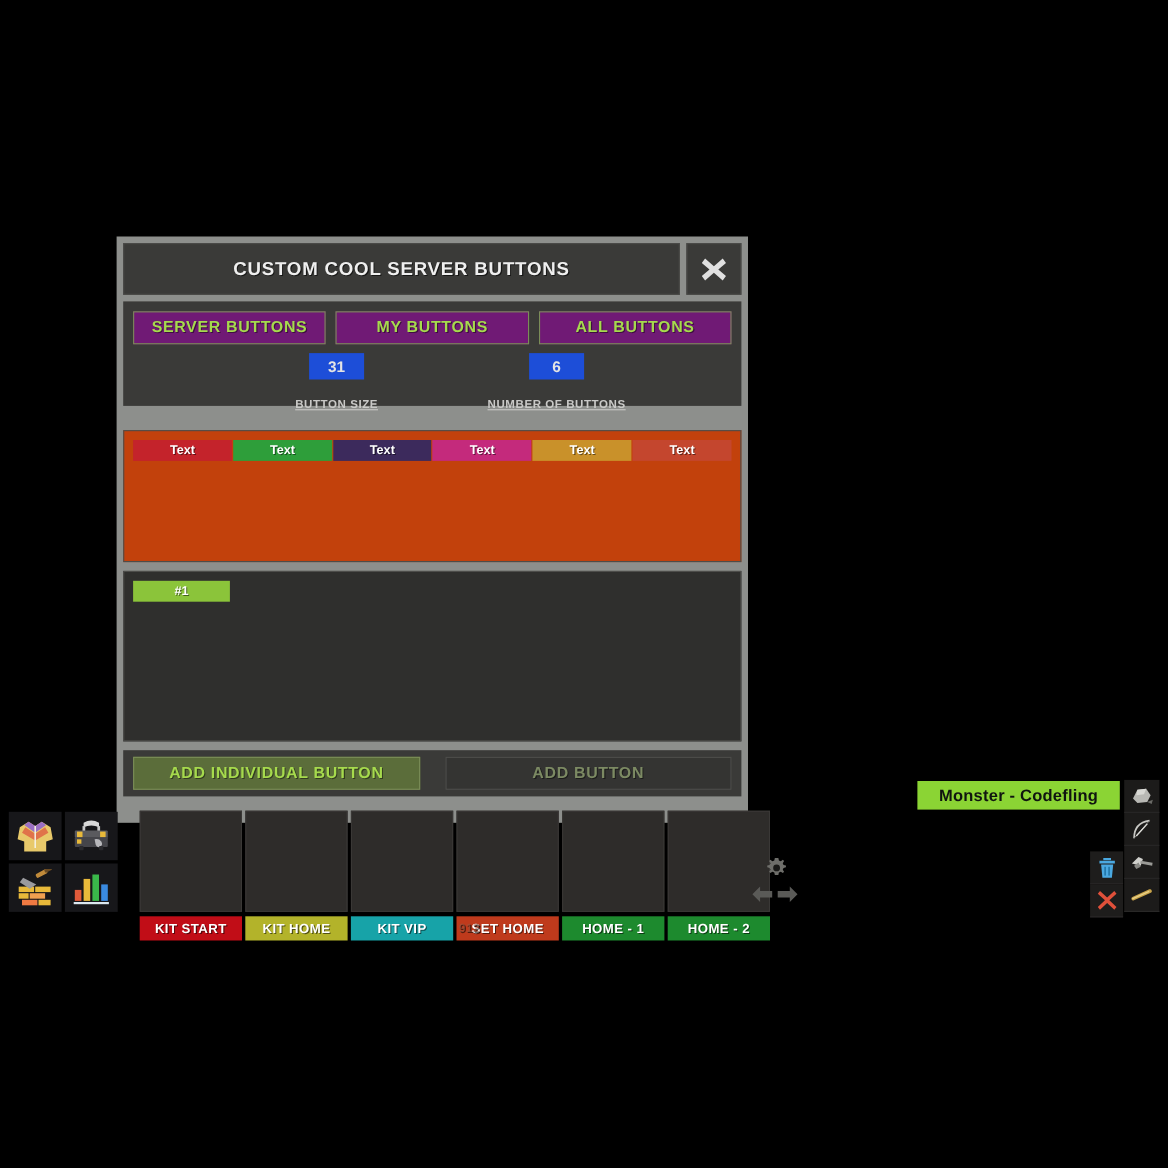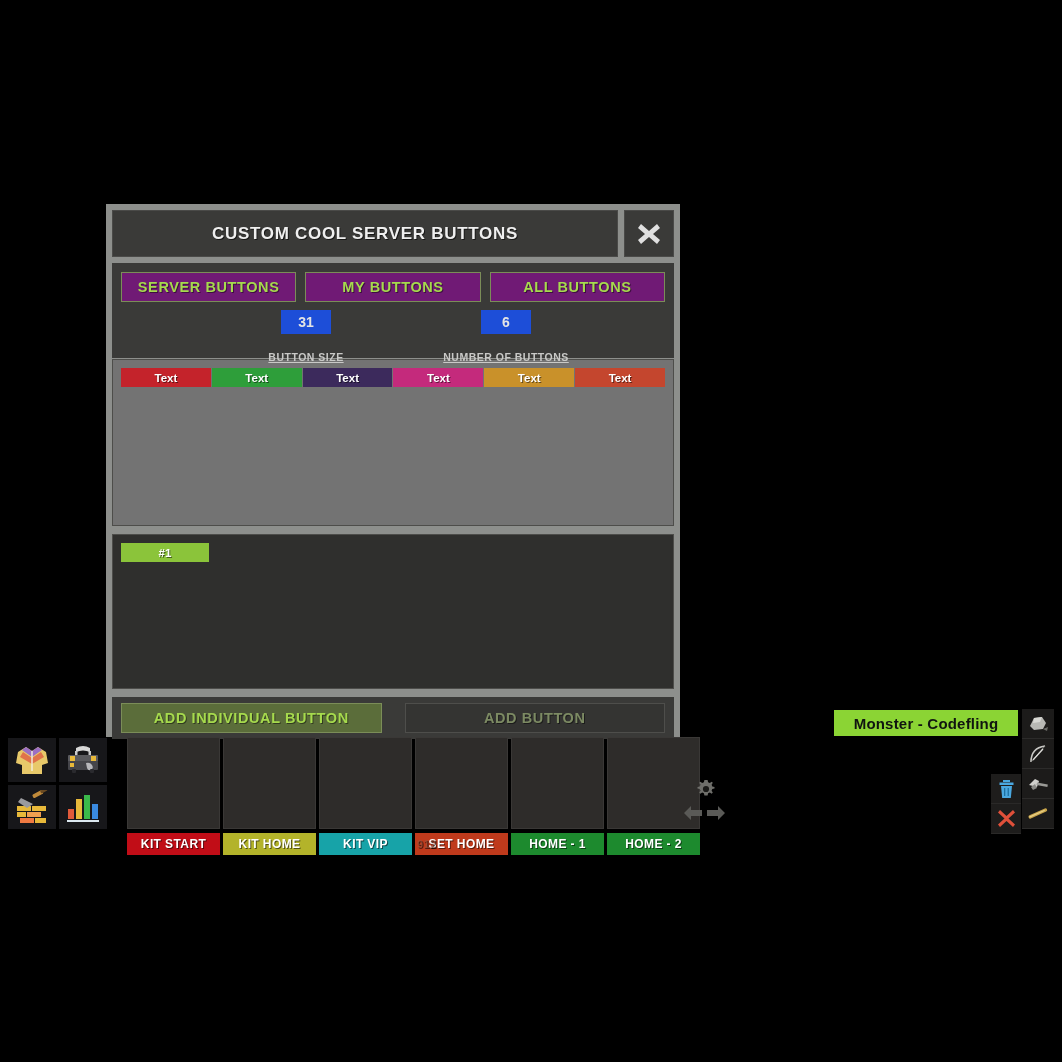--- a/index.html
+++ b/index.html
@@ -13,21 +13,21 @@
     position: relative;
     overflow: hidden;
     font-family: "Liberation Sans", sans-serif;
     -webkit-font-smoothing: antialiased;
   }
 
   
   #dialog {
     position: absolute;
     left: 106px;
-    top: 204px;
+    top: 215px;
     width: 574px;
     height: 533px;
     background: #8d8f8c;
     box-sizing: border-box;
     padding: 6px;
   }
 
   
   #header-row {
     position: relative;
@@ -117,23 +117,23 @@
     margin-top: 17px;
     color: #c9c9c7;
     font-size: 10.5px;
     font-weight: bold;
     letter-spacing: 0.5px;
     text-decoration: underline;
   }
 
   
   #list-panel-1 {
-    margin-top: 1px;
-    height: 167px;
-    background: #737373;
+    margin-top: 22px;
+    height: 120px;
+    background: #c2410c;
     border: 1px solid #4d4d4a;
     box-sizing: border-box;
     padding: 8px;
   }
   #list-panel-2 {
     margin-top: 8px;
     height: 155px;
     background: #2f2f2d;
     border: 1px solid #4d4d4a;
     box-sizing: border-box;

